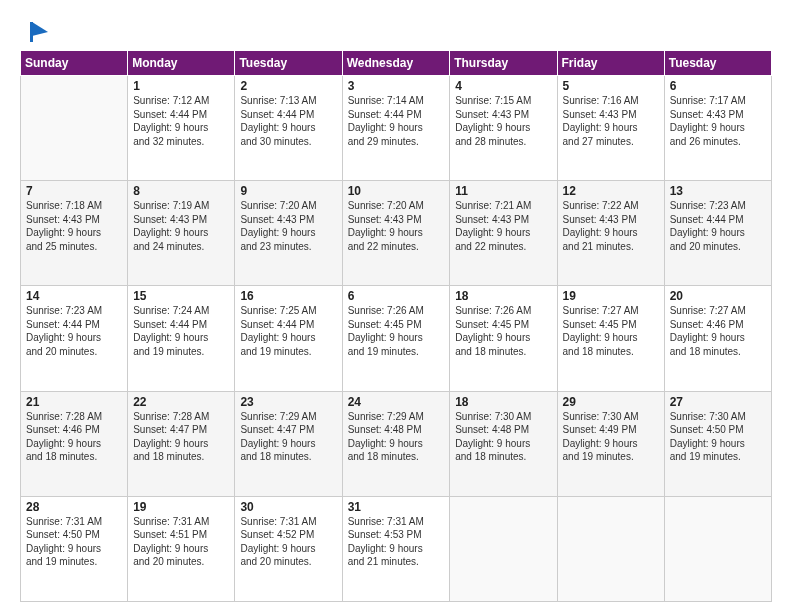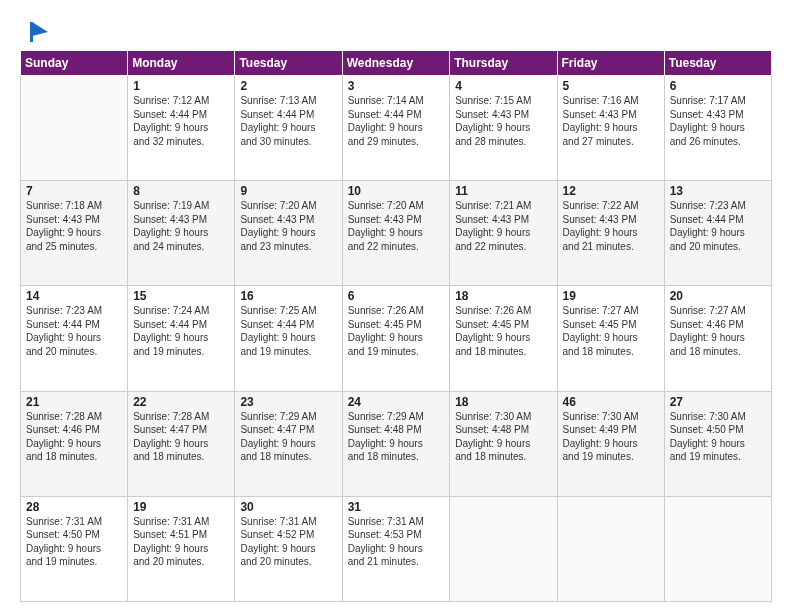--- a/index.html
+++ b/index.html
@@ -229,21 +229,21 @@
           </td>
           <td>
             <span class="day-num">24</span>
             <div class="day-info">Sunrise: 7:29 AM<br>Sunset: 4:48 PM<br>Daylight: 9 hours<br>and 18 minutes.</div>
           </td>
           <td>
             <span class="day-num">18</span>
             <div class="day-info">Sunrise: 7:30 AM<br>Sunset: 4:48 PM<br>Daylight: 9 hours<br>and 18 minutes.</div>
           </td>
           <td>
-            <span class="day-num">46</span>
+            <span class="day-num">29</span>
             <div class="day-info">Sunrise: 7:30 AM<br>Sunset: 4:49 PM<br>Daylight: 9 hours<br>and 19 minutes.</div>
           </td>
           <td>
             <span class="day-num">27</span>
             <div class="day-info">Sunrise: 7:30 AM<br>Sunset: 4:50 PM<br>Daylight: 9 hours<br>and 19 minutes.</div>
           </td>
         </tr>
         <tr>
           <td>
             <span class="day-num">28</span>

